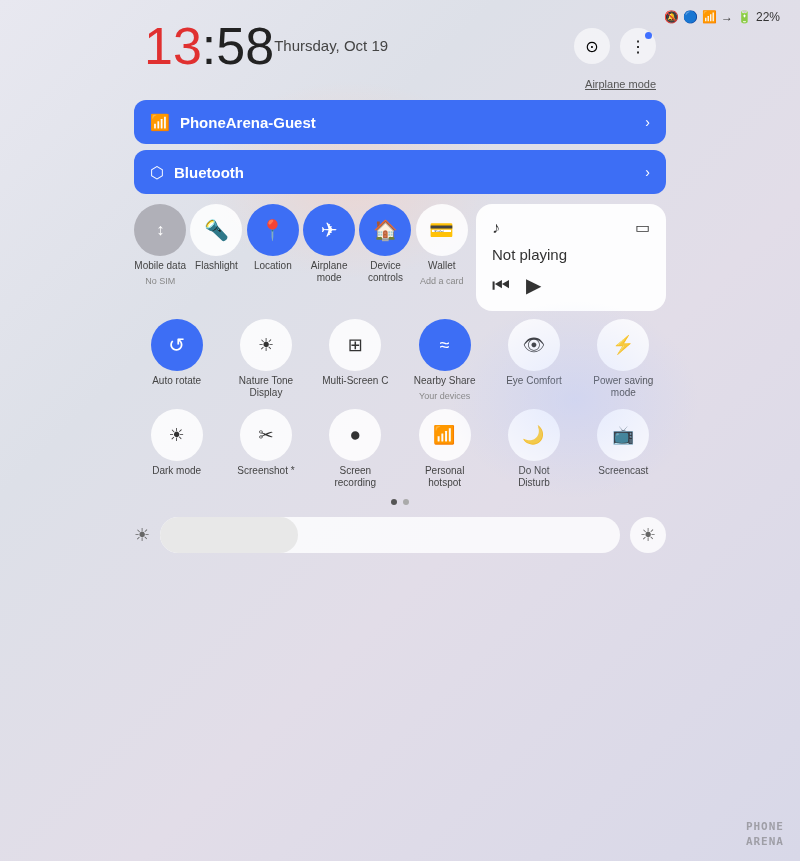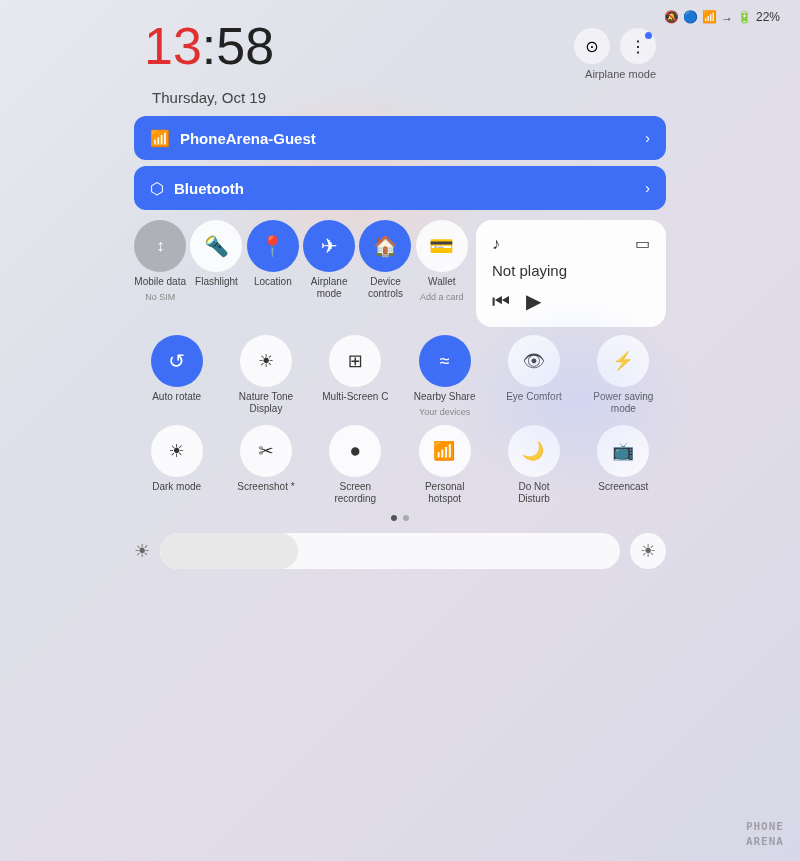--- a/index.html
+++ b/index.html
@@ -61,22 +61,21 @@
     }
 
     .time-area {
       padding: 8px 24px 4px 24px;
       display: flex;
       justify-content: space-between;
       align-items: flex-start;
     }
     .time-display {
       display: flex;
-      flex-direction: column;
-      align-items: center;
+      flex-direction: row;
     }
     .time-value {
       font-size: 52px;
       font-weight: 300;
       line-height: 1;
       color: #222;
     }
     .date-value {
       font-size: 15px;
       color: #444;
@@ -106,21 +105,22 @@
     .top-icon-btn .dot {
       position: absolute;
       top: 4px; right: 4px;
       width: 7px; height: 7px;
       background: #4070ff;
       border-radius: 50%;
     }
     .airplane-label {
       font-size: 11px;
       color: #555;
-      margin-top: 2px;
+      margin-top: 12px;
+      text-decoration: underline;
     }
 
     .quick-panel {
       margin: 6px 14px;
       padding: 0;
     }
 
     
     .network-bars {
       display: flex;

